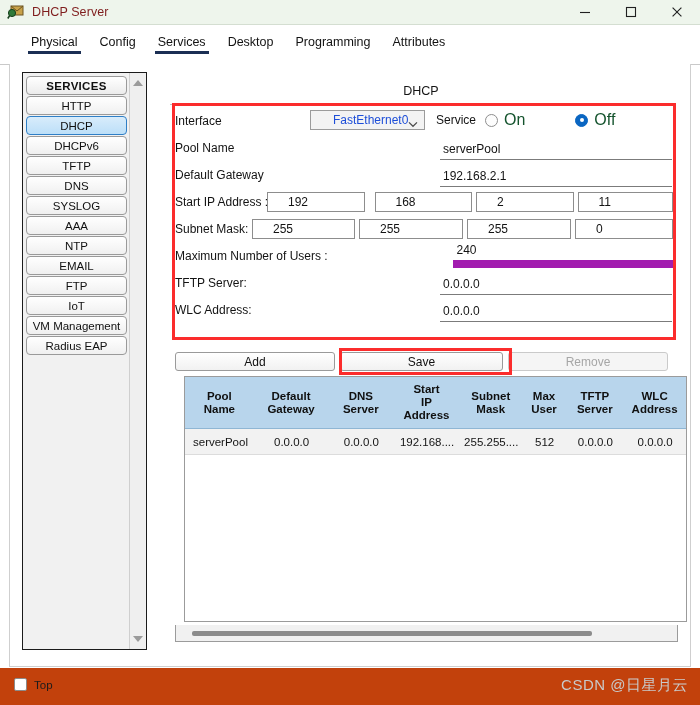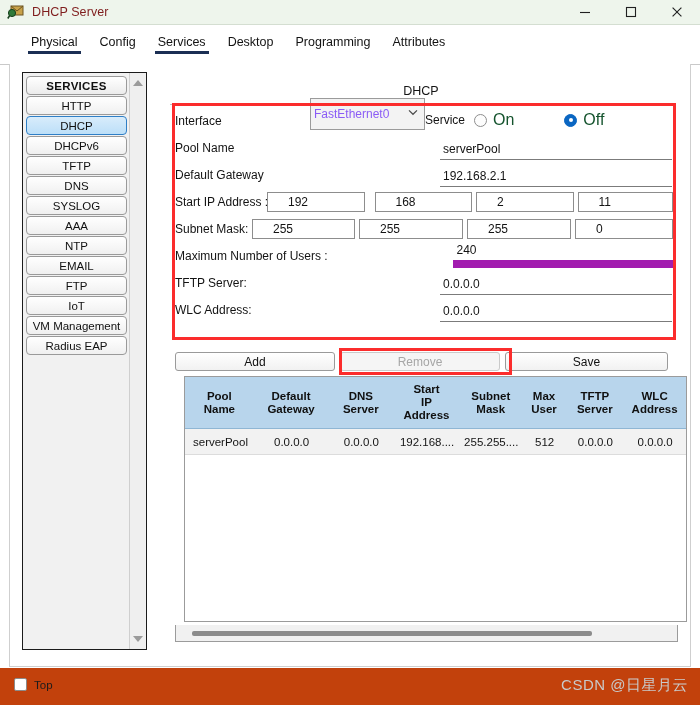--- a/index.html
+++ b/index.html
@@ -148,24 +148,24 @@
   .funder.focused { border-bottom: 8px solid #a21caf; margin-left: 28px; }
   .fbox {
     border: 1px solid #8d8d8d; background: #ffffff;
     font-size: 12px; color: #131313;
     height: 20px; display: flex; align-items: center;
     padding-left: 20px; margin-bottom: 2px;
   }
 
   
   .fselect {
-    width: 115px; height: 32px; margin-bottom: 3px;
+    width: 115px; height: 20px; margin-bottom: 3px;
     border: 1px solid #9b9b9b; background: #f3f3f3;
     display: flex; align-items: center; position: relative;
-    font-size: 12px; color: #8b5cf6; padding-left: 3px;
+    font-size: 12px; color: #1d4ed8; padding-left: 22px;
   }
   .chev {
     position: absolute; right: 6px; top: 6px;
   }
   .radio-wrap { display: flex; align-items: center; padding-bottom: 4px; }
   .radio {
     width: 13px; height: 13px; border-radius: 50%;
     border: 1px solid #8e8e8e; background: #fdfdfd;
     display: inline-block; position: relative; flex: none;
   }
@@ -346,21 +346,21 @@
         <div class="frow">
           <div class="flabel" style="width:135px">Interface</div>
           <div class="fselect">
             <span>FastEthernet0</span>
             <span class="chev">
               <svg width="10" height="7" viewBox="0 0 10 7">
                   <path d="M1 1.4 L5 5.3 L9 1.4" fill="none" stroke="#4a4a4a" stroke-width="1.2"></path>
                 </svg>
             </span>
           </div>
-          <div class="radio-wrap" style="">
+          <div class="radio-wrap" style="margin-left:11px">
             <span class="flabel" style="padding-bottom:0">Service</span>
             <span class="radio" style="margin-left:9px"></span>
             <span class="radio-label">On</span>
             <span class="radio on" style="margin-left:50px"></span>
             <span class="radio-label">Off</span>
           </div>
         </div>
 
         <div class="frow">
           <div class="flabel" style="width:265px">Pool Name</div>
@@ -401,22 +401,22 @@
 
         <div class="frow">
           <div class="flabel" style="width:265px">WLC Address:</div>
           <div class="funder" style="width:232px">0.0.0.0</div>
         </div>
 
       </div>
 
       <div class="btnrow">
         <div class="btn" style="width:160px">Add</div>
+        <div class="btn" style="width:163px">Save</div>
         <div class="btn disabled" style="width:160px">Remove</div>
-        <div class="btn" style="width:163px">Save</div>
       </div>
 
       <div class="tablewrap">
         <div class="thead">
           <div class="th" style="width:70px">Pool<br>Name</div>
           <div class="th" style="width:74px">Default<br>Gateway</div>
           <div class="th" style="width:66px">DNS<br>Server</div>
           <div class="th" style="width:66px">Start<br>IP<br>Address</div>
           <div class="th" style="width:63px">Subnet<br>Mask</div>
           <div class="th" style="width:44px">Max<br>User</div>

